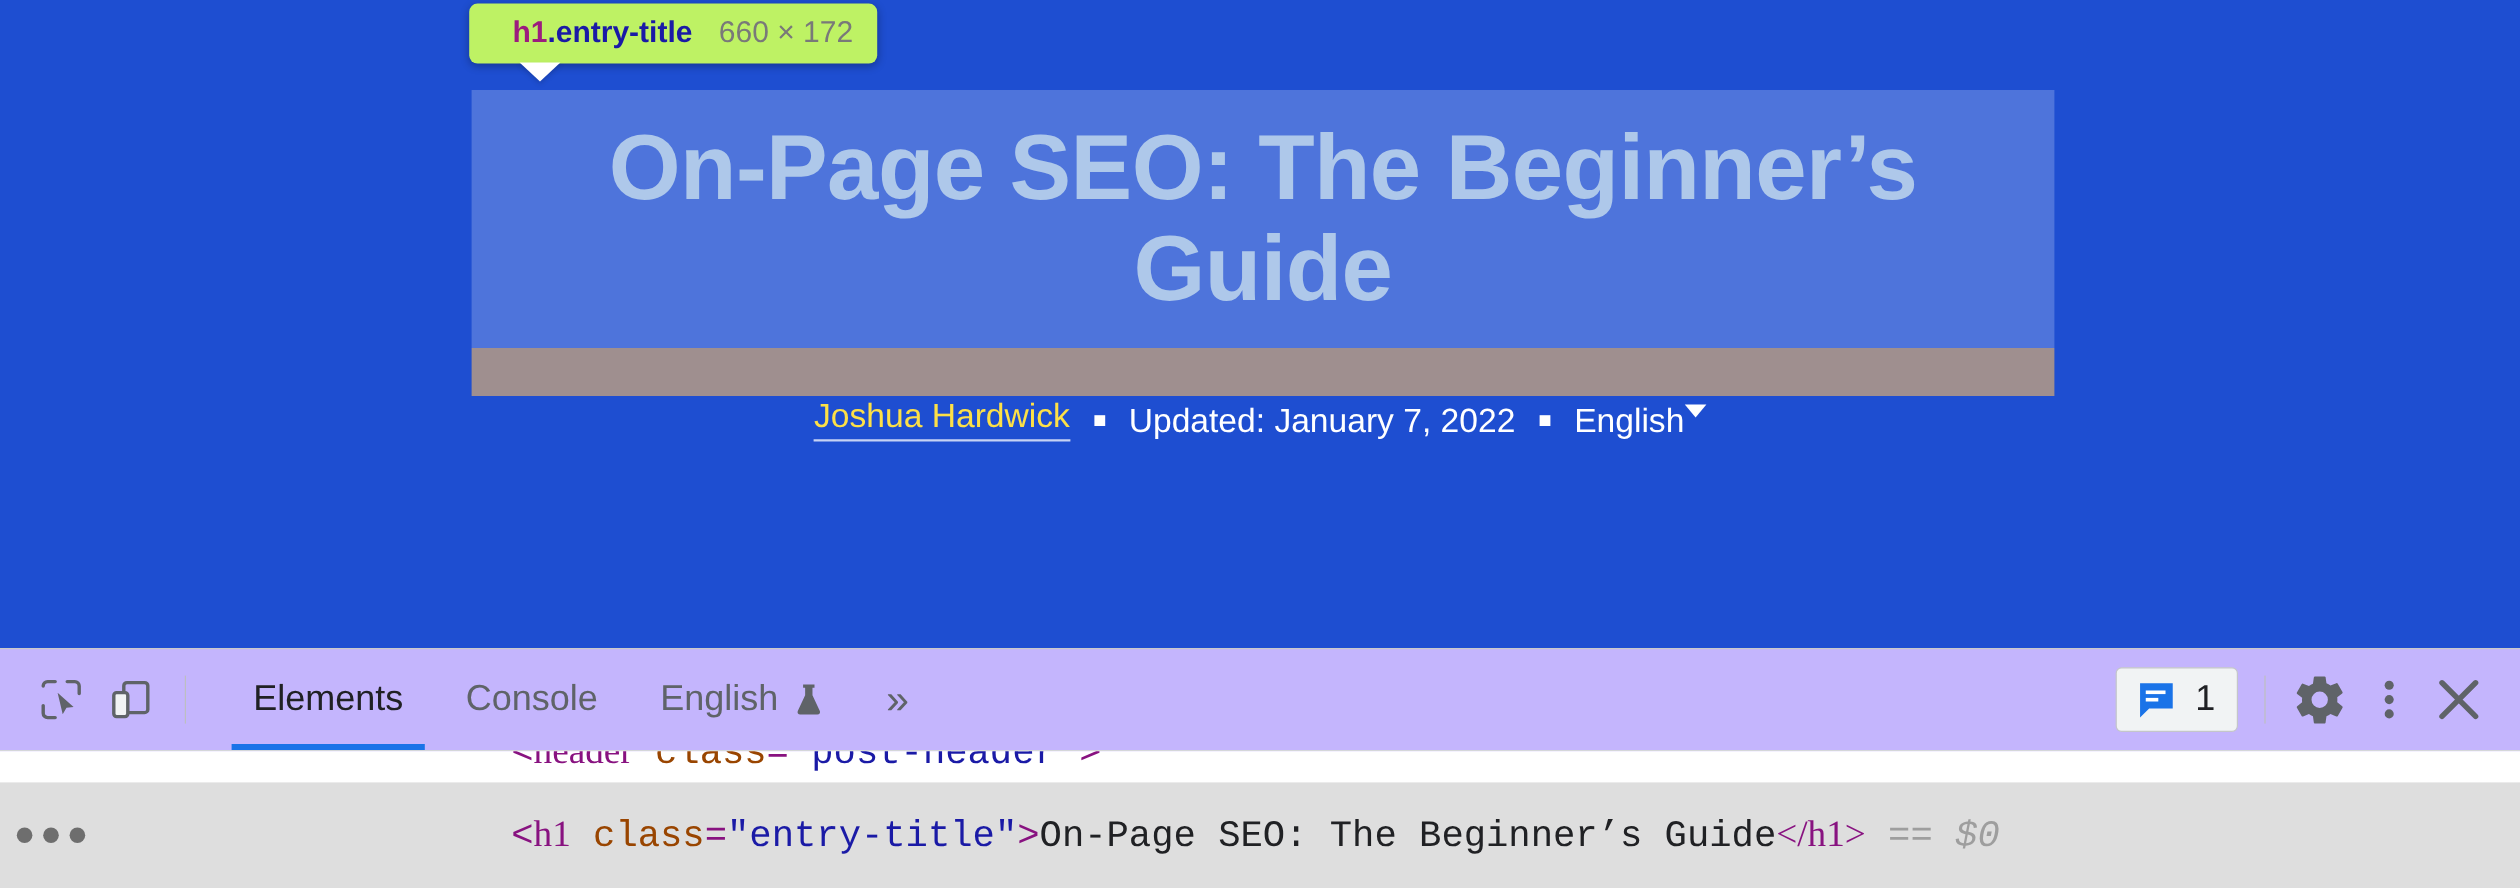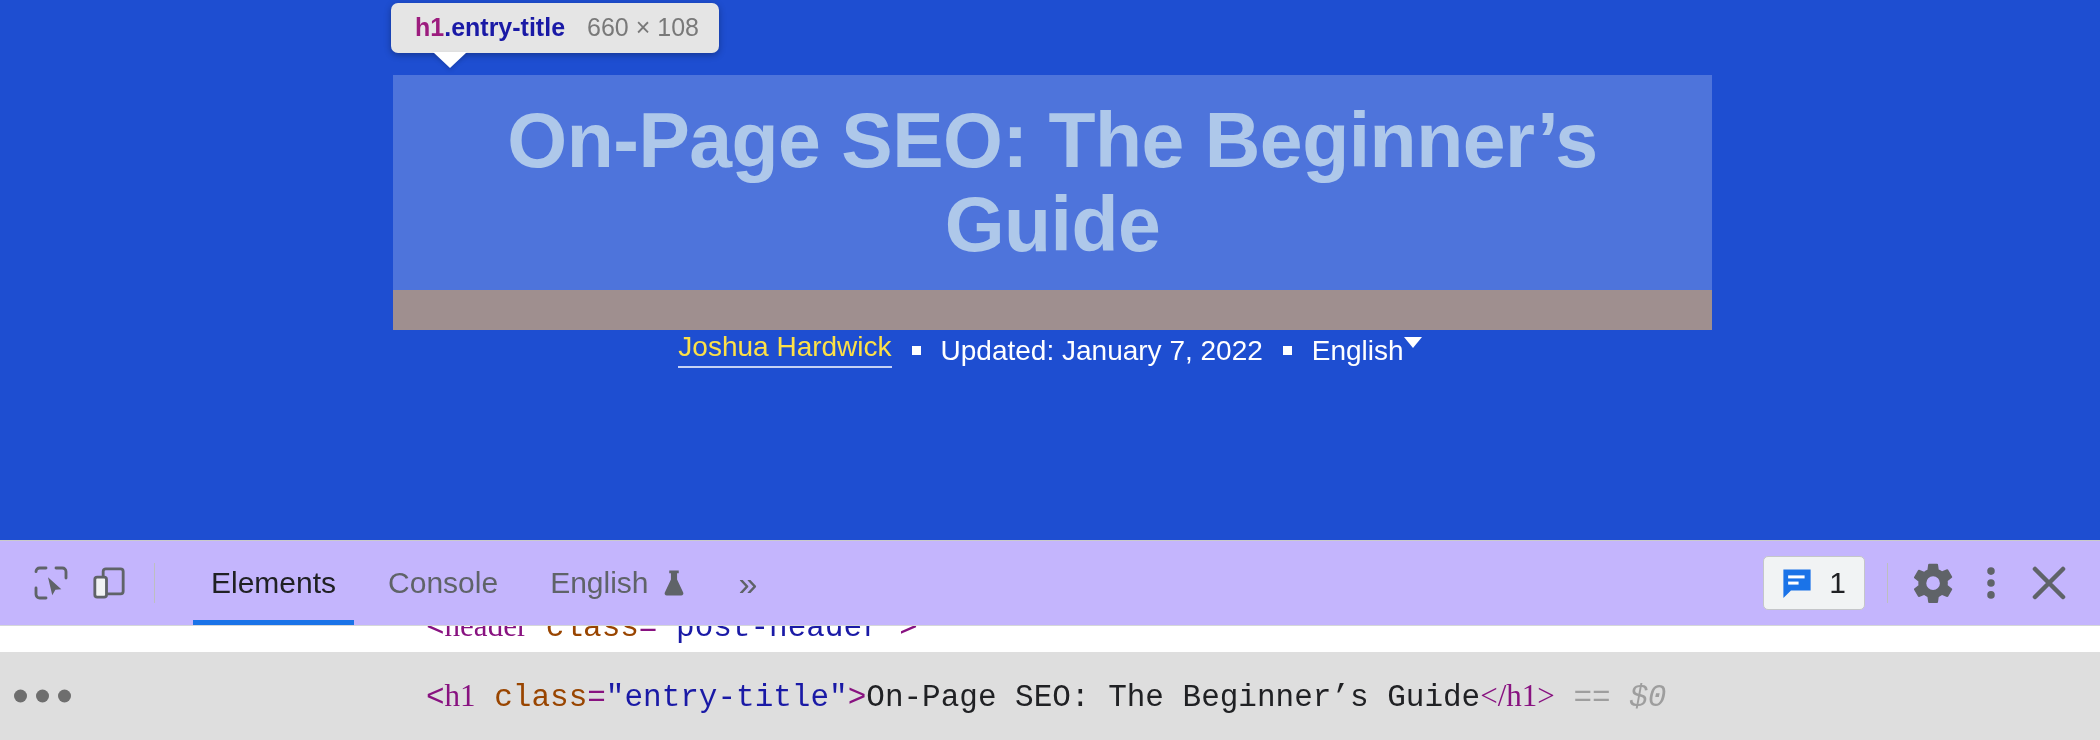--- a/index.html
+++ b/index.html
@@ -64,24 +64,24 @@
   .caret-down {
     display: inline-block; width: 0; height: 0;
     border-left: 9px solid transparent;
     border-right: 9px solid transparent;
     border-top: 11px solid #ffffff;
   }
 
   
   .inspect-tooltip {
     position: absolute; left: 391px; top: 3px;
-    background: #e5e5e5;
+    background: #bef264;
     border-radius: 7px;
     box-shadow: 0 2px 7px rgba(0,0,0,0.30);
-    padding: 10px 20px 11px 24px;
+    padding: 10px 20px 11px 36px;
     display: flex; align-items: baseline; gap: 22px;
     white-space: nowrap;
     font-size: 25px; line-height: 1.15;
     z-index: 5;
   }
   .tt-sel { font-weight: 700; }
   .tt-tag { color: #9c1c7e; }
   .tt-cls { color: #1a1aa6; }
   .tt-dims { color: #797979; font-size: 25px; font-weight: 400; }
   .tt-arrow {
@@ -221,21 +221,21 @@
       <span>Updated: January 7, 2022</span>
       <span class="byline-sep"></span>
       <span class="byline-lang">
         <span>English</span>
         <span class="caret-down"></span>
       </span>
     </div>
 
     <div class="inspect-tooltip">
       <span class="tt-sel"><span class="tt-tag">h1</span><span class="tt-cls">.entry-title</span></span>
-      <span class="tt-dims">660 × 108</span>
+      <span class="tt-dims">660 × 172</span>
       <span class="tt-arrow"></span>
     </div>
   </div>
 
   <div class="devtools">
 
     <div class="dt-toolbar">
 
       <div class="tb-icon-btn">
         <svg width="40" height="40" viewBox="0 0 24 24" fill="none">

